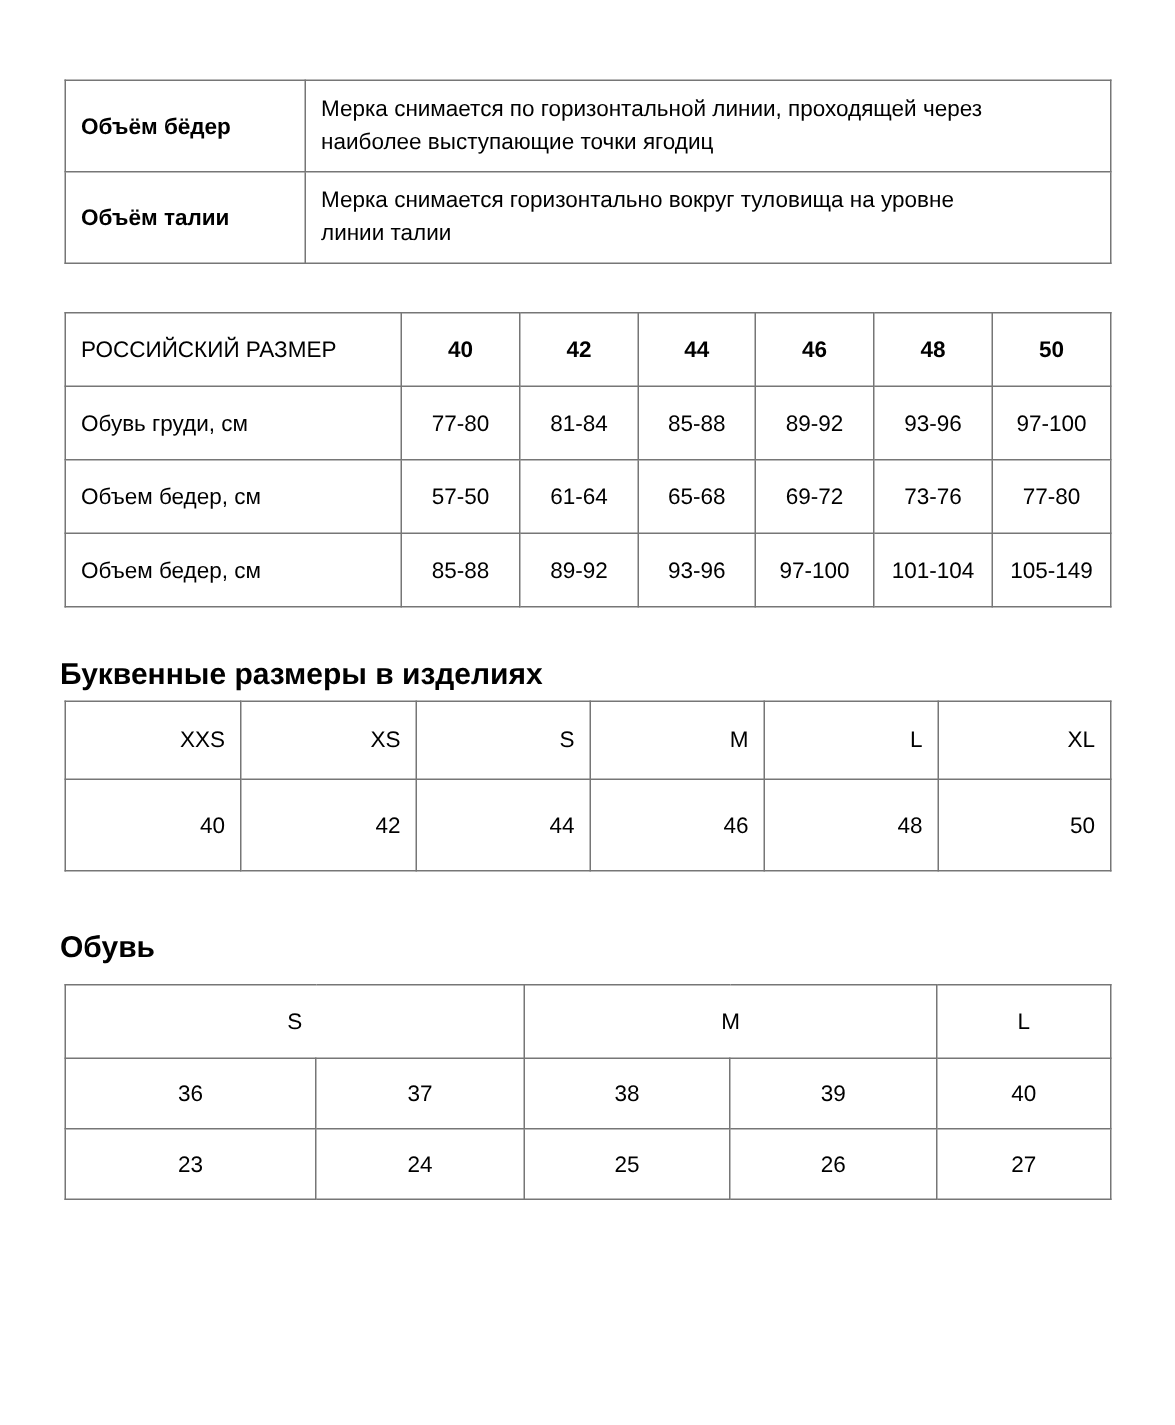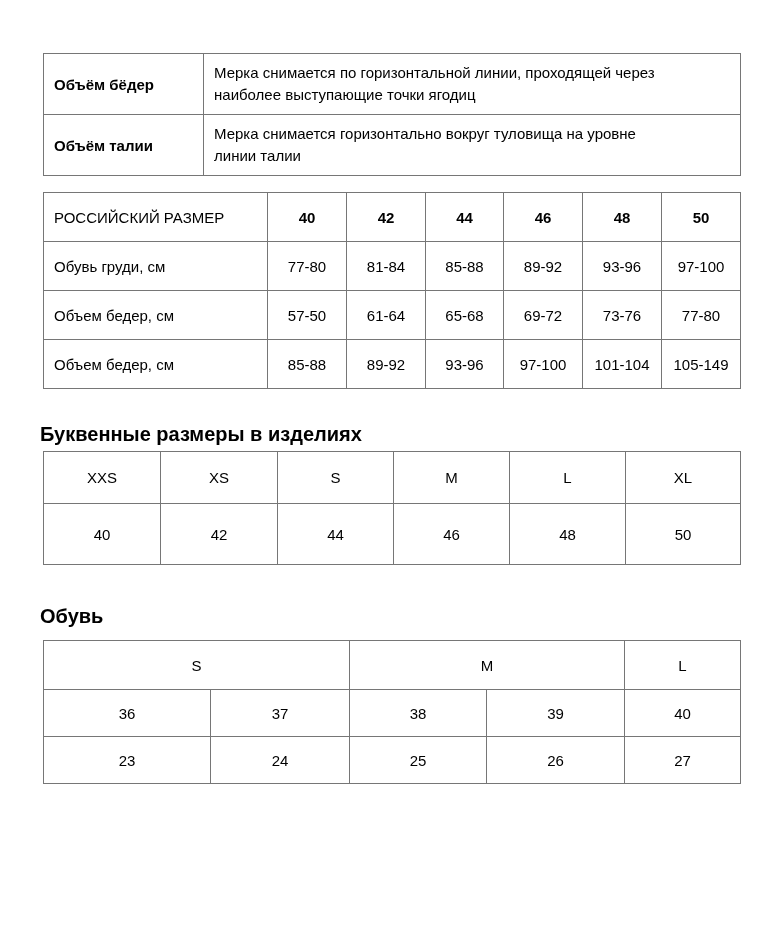--- a/index.html
+++ b/index.html
@@ -28,39 +28,39 @@
     box-sizing: border-box;
     overflow: hidden;
   }
 
   
   .t-def td { height: 61px; padding: 6px 10px; }
   .t-def .term { font-weight: bold; }
   .t-def .def  { white-space: pre-line; line-height: 22px; }
 
   
-  .t-rus { margin-top: 16px; padding-left: 35px; }
+  .t-rus { margin-top: 32px; padding-left: 35px; }
   .t-rus td { height: 49px; }
   .t-rus .lbl { text-align: left; padding: 0 10px; }
   .t-rus .num { text-align: center; padding: 0 2px; }
   .t-rus .hdr { font-weight: bold; }
 
   
   .section-heading {
     font-size: 20px;
     font-weight: bold;
     line-height: 25px;
     margin: 33px 0 4px -3px;
   }
   .shoes-heading {
     margin: 39px 0 11px -3px;
   }
 
   
-  .t-letter td { padding: 0 10px; text-align: center; }
+  .t-letter td { padding: 0 10px; text-align: right; }
   .t-letter .r1 td { height: 52px; }
   .t-letter .r2 td { height: 61px; }
 
   
   .t-shoes td { text-align: center; padding: 0 4px; }
   .t-shoes .rh td { height: 49px; }
   .t-shoes .rb td { height: 47px; }
 </style>
 </head>
 <body>

